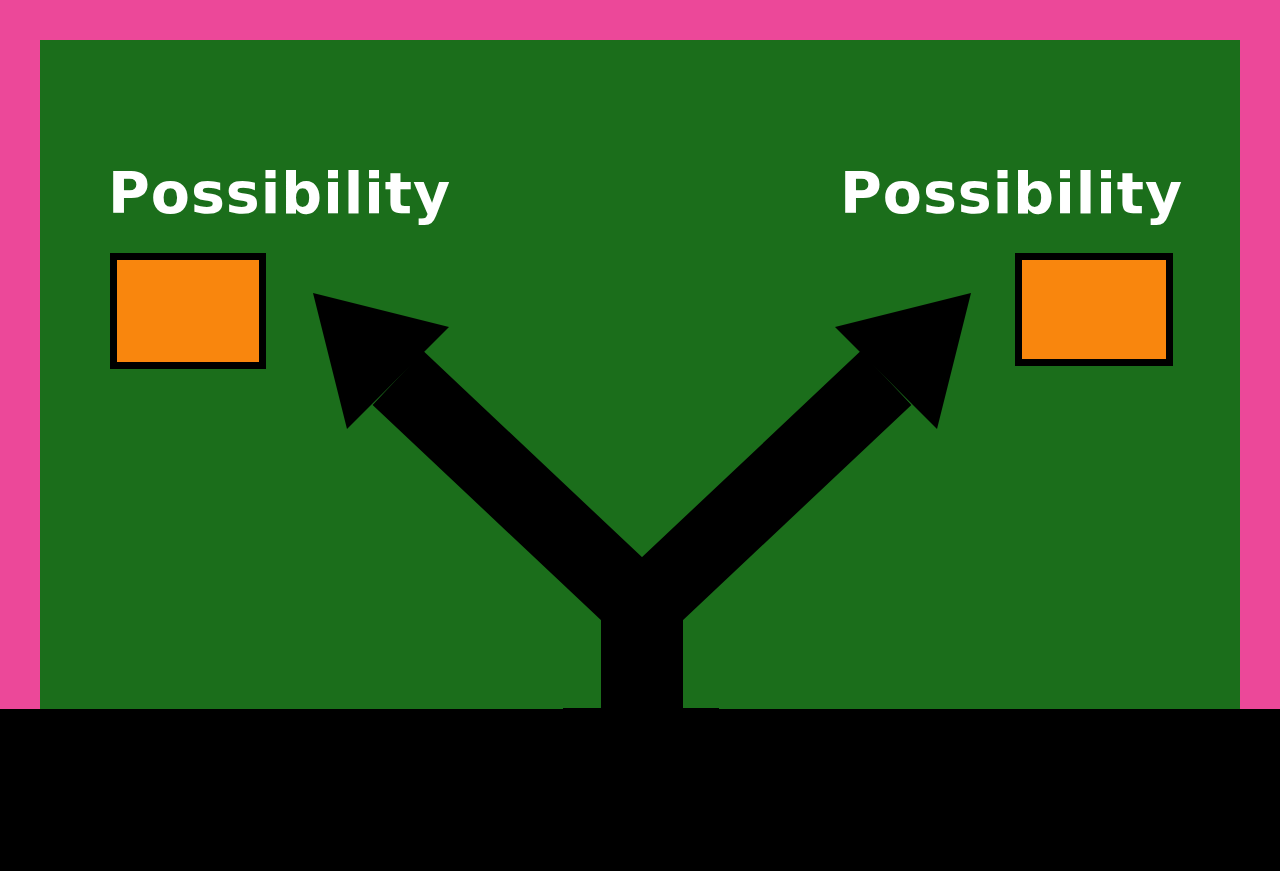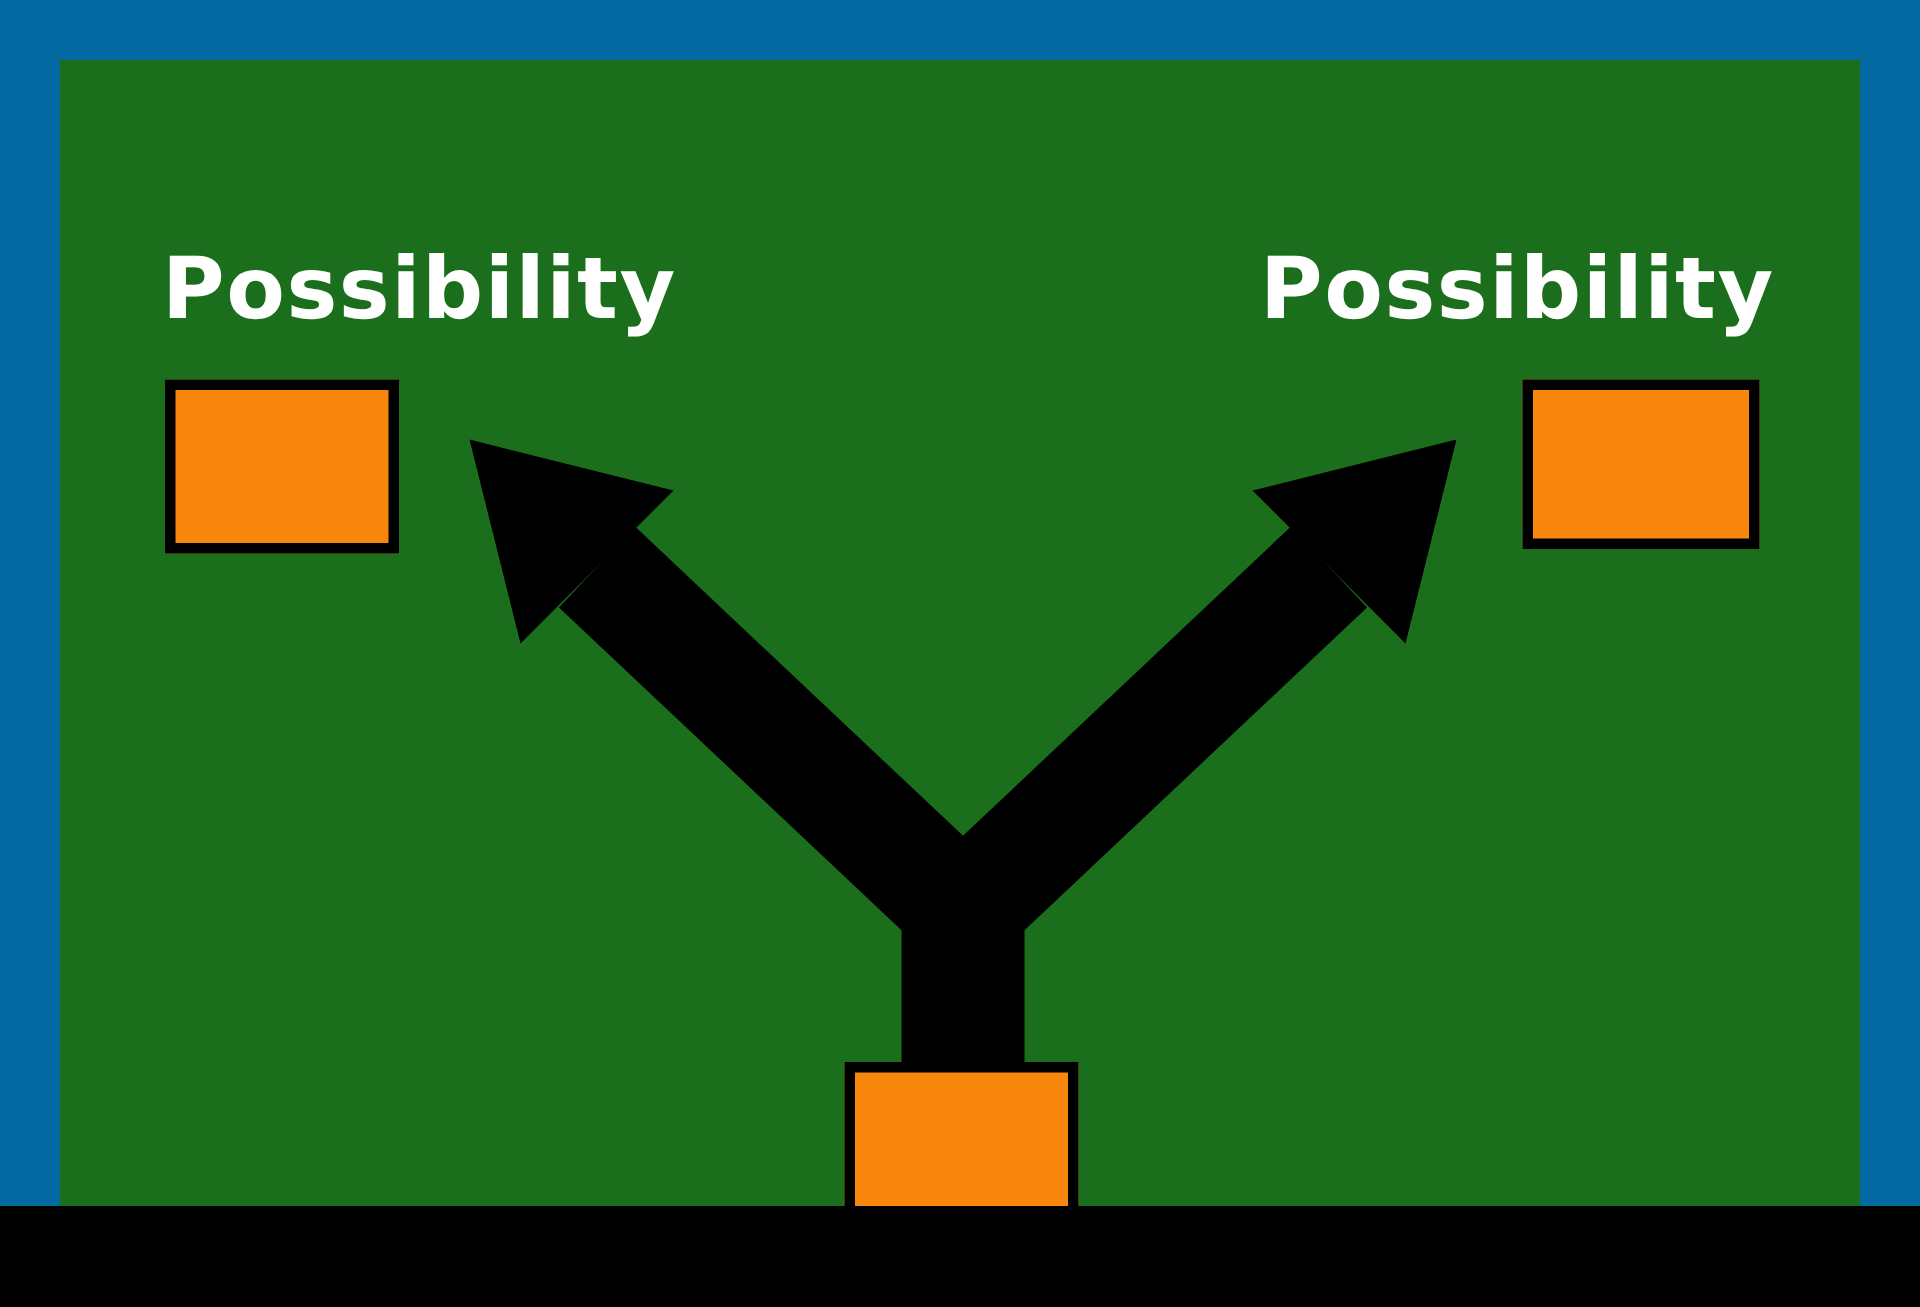--- a/index.html
+++ b/index.html
@@ -4,22 +4,22 @@
 <title>Diagram</title>
 <style>
   html, body {
     margin: 0;
     padding: 0;
     background: #000;
   }
   .frame {
     position: relative;
     width: 1280px;
-    height: 804px;
-    background: #0369a1;
+    height: 709px;
+    background: #ec4899;
     overflow: hidden;
     font-family: "DejaVu Sans", "Liberation Sans", sans-serif;
   }
   .board {
     position: absolute;
     left: 40px;
     top: 40px;
     width: 1200px;
     height: 791px;
     background: #1b6e1b;

